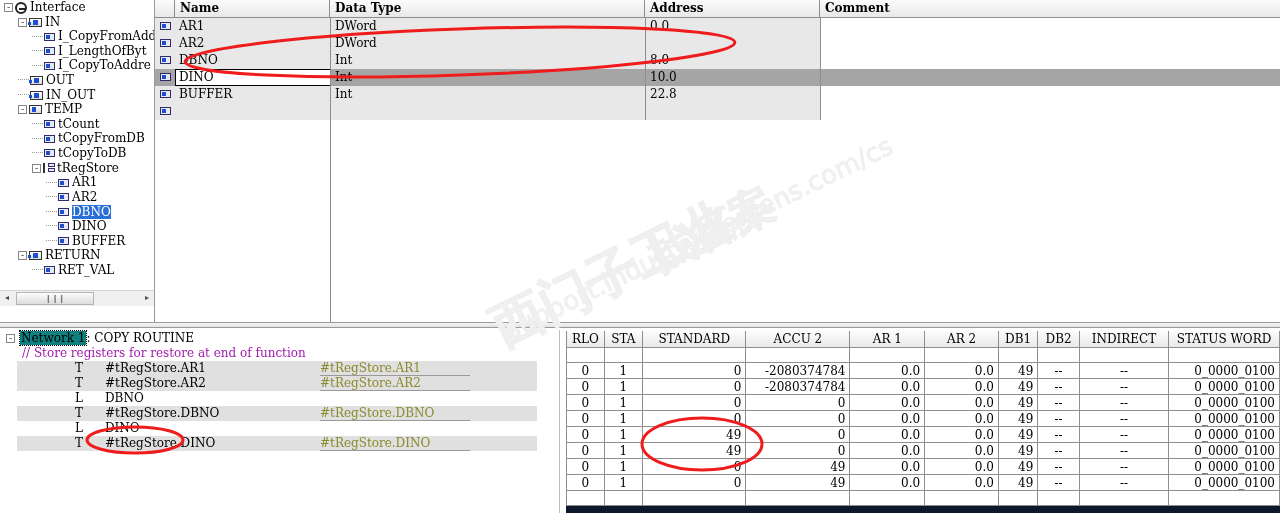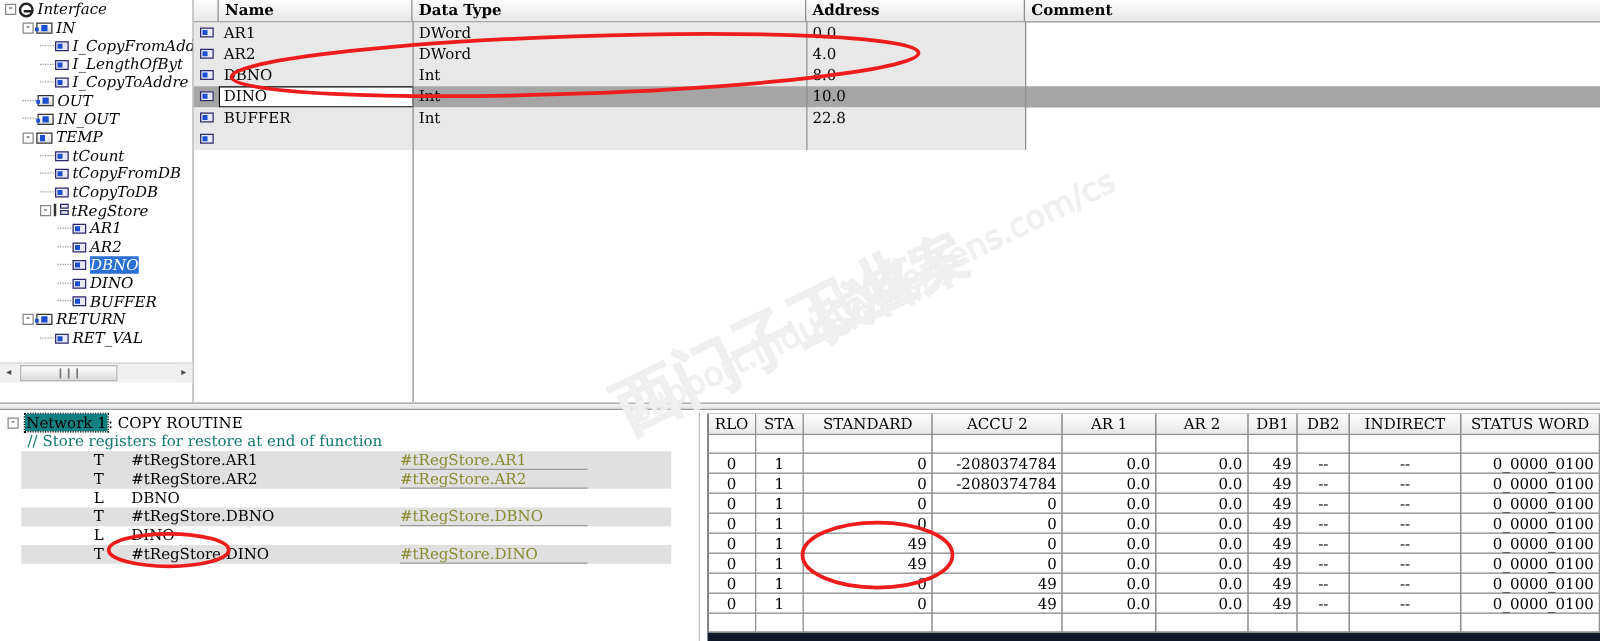--- a/index.html
+++ b/index.html
@@ -34,21 +34,21 @@
   
   #top-area{position:absolute;left:0;top:0;width:1280px;height:322px;background:#fff;}
 
   
   #tree-panel{
     position:absolute;left:0;top:0;width:155px;height:322px;
     background:#ffffff;border-right:1px solid #9a9a9a;
     box-sizing:border-box;
     overflow:hidden;
   }
-  #tree-scrollwrap{position:absolute;left:0;top:0;width:154px;height:303px;overflow:hidden;font-style:italic;}
+  #tree-scrollwrap{position:absolute;left:0;top:0;width:154px;height:303px;overflow:hidden;}
   .tnode{
     position:relative;height:14.6px;line-height:14.6px;
     white-space:nowrap;font-size:12px;
     font-family:"DejaVu Serif", serif;
   }
   .tnode .lbl{vertical-align:middle;}
   .tnode .lbl.sel{background:#2a6fd6;color:#fff;}
   .exp{
     display:inline-block;width:9px;height:9px;line-height:7px;text-align:center;
     border:1px solid #868686;background:#fff;font-size:9px;
@@ -129,21 +129,21 @@
     border:1px solid #868686;background:#fff;font-size:9px;color:#333;
     font-family:"DejaVu Sans", sans-serif;vertical-align:middle;margin-right:5px;box-sizing:border-box;
   }
   #nw-header .nwlabel{
     background:#0f7f7f;color:#000;outline:1px dotted #000;padding:0 1px;
   }
   .cline{position:relative;height:15px;line-height:15px;font-size:12px;white-space:nowrap;}
   .cline .shade2{position:absolute;left:17px;top:0;width:520px;height:15px;background:#e0e0e0;}
   .cline .op{position:absolute;left:75px;top:0;}
   .cline .arg{position:absolute;left:105px;top:0;}
-  .cline .cmt{position:absolute;left:22px;top:0;color:#0f766e;}
+  .cline .cmt{position:absolute;left:22px;top:0;color:#a21caf;}
   .cline .val{position:absolute;left:320px;top:0;color:#8a8a2e;}
   .cline .valunder{position:absolute;left:320px;top:13px;width:150px;border-bottom:1px solid #9a9a9a;height:1px;}
 
   #code-vsb{position:absolute;right:13px;top:330px;width:14px;height:183px;background:#f0f0f0;}
   #code-vsb .sb-thumb{position:absolute;left:1px;top:135px;width:12px;height:16px;
     background:linear-gradient(#fdfdfd,#dcdcdc);border:1px solid #b5b5b5;box-sizing:border-box;}
   #code-vsb .sb-arrow-up{position:absolute;left:1px;top:1px;width:12px;height:12px;line-height:11px;text-align:center;font-size:8px;color:#4a4a4a;font-family:"DejaVu Sans", sans-serif;}
 
   
   #status-panel{
@@ -218,21 +218,20 @@
           <div class="c-addr">0.0</div>
           <div class="c-cmt"></div>
         </div>
         <div class="drow">
           <div class="shade"></div>
           <div class="c-gut">
             <span class="ic ic-var ic-row"></span>
           </div>
           <div class="c-name">AR2</div>
           <div class="c-type">DWord</div>
-          <div class="c-addr">4.0</div>
           <div class="c-cmt"></div>
         </div>
         <div class="drow">
           <div class="shade"></div>
           <div class="c-gut">
             <span class="ic ic-var ic-row"></span>
           </div>
           <div class="c-name">DBNO</div>
           <div class="c-type">Int</div>
           <div class="c-addr">8.0</div>

